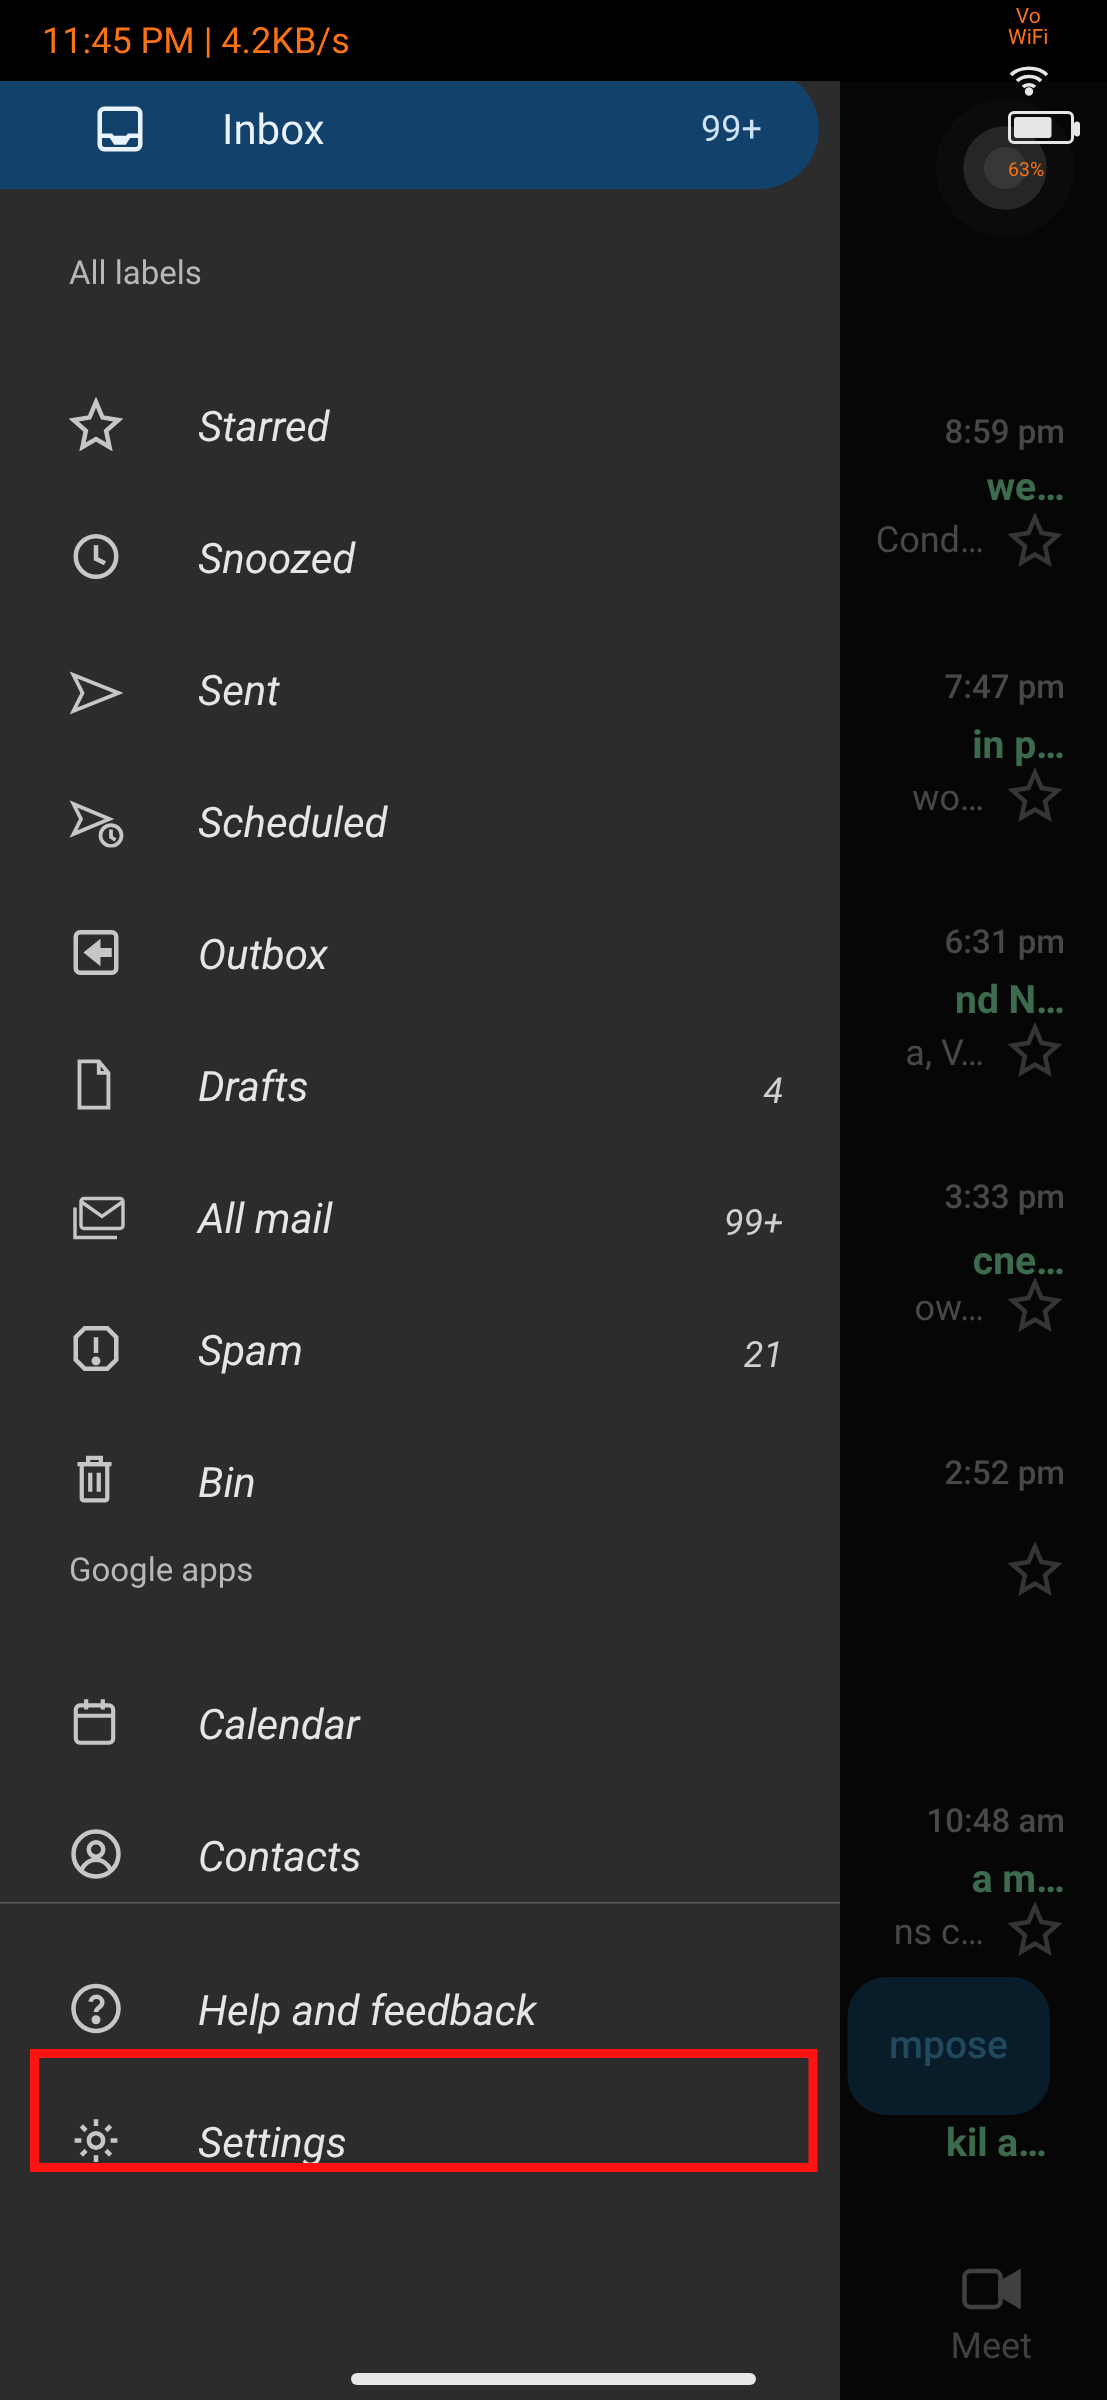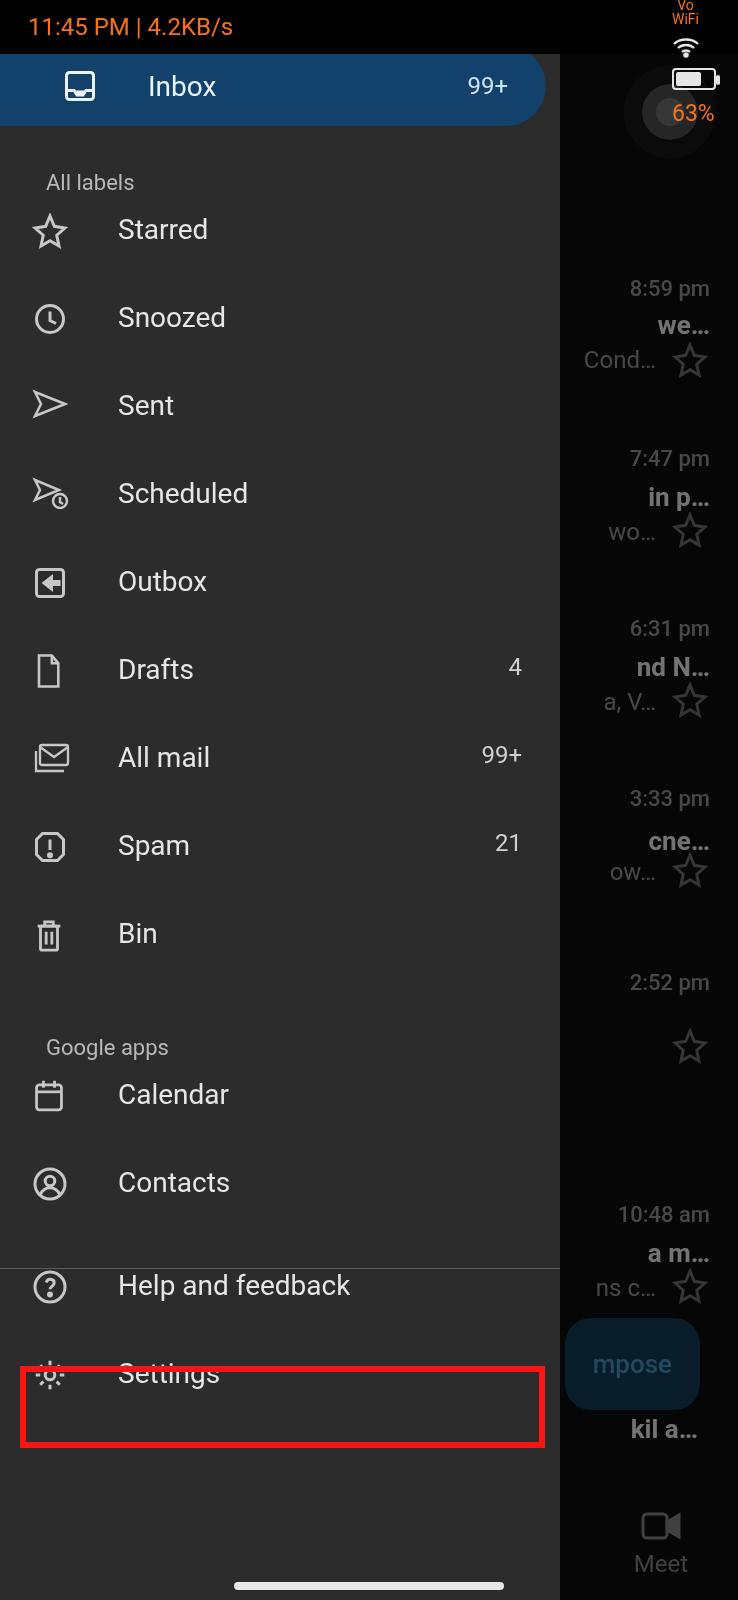--- a/index.html
+++ b/index.html
@@ -27,30 +27,30 @@
   }
   .status-right { display: flex; align-items: flex-start; gap: 10px; flex-direction: column; }
   .status-right svg, .status-right .batt { flex: 0 0 auto; }
   .vo-wifi { font-size: 14px; line-height: 14px; display: flex; flex-direction: column; align-items: center; }
   .batt {
     width: 44px; height: 22px; border: 2px solid #e6e6e6; border-radius: 4px;
     position: relative;
   }
   .batt::after { content: ""; position: absolute; right: -6px; top: 5px; width: 4px; height: 10px; background:#e6e6e6; border-radius:2px; }
   .batt-fill { position:absolute; left:2px; top:2px; bottom:2px; width:62%; background:#e6e6e6; border-radius:2px; }
-  .pct { font-size: 23px; }
+  .pct { font-size: 13px; }
 
   
   .inbox-bg {
     position: absolute; inset: 54px 0 0 0;
     background: #0e0e0e;
   }
   .bg-item { position:absolute; right: 28px; color: #9f9f9f; }
   .bg-time { font-size: 22px; font-weight: 500; }
-  .bg-line { font-size: 26px; font-weight: 700; color:#ffffff; white-space:nowrap; overflow:hidden; text-overflow:ellipsis; max-width:115px;text-align:right; }
+  .bg-line { font-size: 26px; font-weight: 700; color:#86efac; white-space:nowrap; overflow:hidden; text-overflow:ellipsis; max-width:115px;text-align:right; }
   .bg-sub  { font-size: 24px; color:#9f9f9f; white-space:nowrap; overflow:hidden; text-overflow:ellipsis; max-width:115px; }
   .bg-star { position:absolute; right:30px; }
   .avatar-bg {
     position:absolute; top: 30px; right: 40px;
     width: 56px; height:56px; border-radius:50%; background:#555; display:flex; align-items:center; justify-content:center;
     outline: 18px solid #1a1a1a;
   }
   .compose-pill {
     position:absolute; right:38px; bottom:190px; height:92px; padding:0 28px;
     background:#133f5c; color:#4aa0cf; font-size:26px; display:flex; align-items:center;
@@ -80,21 +80,21 @@
     margin-top:-8px;
   }
   .icon-slot { width:86px; display:flex; align-items:center; }
   .item-label { font-size:28px; color:#e6e6e6; }
   .active-pill .item-label { color:#eaf2fb; }
   .item-count { margin-left:auto; margin-right:38px; font-size:24px; color:#d0d0d0; }
   .active-pill .item-count { color:#cfe3f7; }
 
   .section-header { font-size:22px; color:#b8b8b8; padding:16px 0 18px 46px; }
   .drawer-item {
-    height:88px; display:flex; align-items:flex-start; padding-left:32px;
+    height:88px; display:flex; align-items:flex-end; padding-left:46px;font-style:italic;
   }
   .divider { height:1px; background:#5a5a5a; margin-top:14px; }
 
   .highlight-box {
     position:absolute;
     border:6px solid #ff1414;
     pointer-events:none;
     z-index:40;
   }
 

